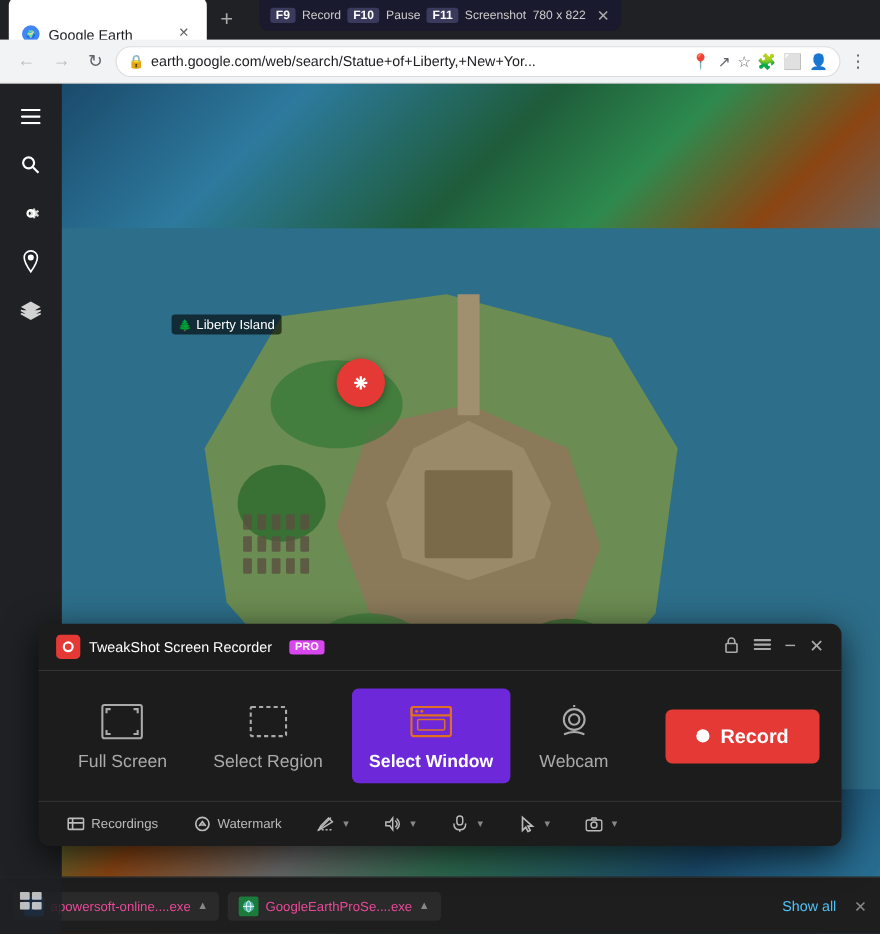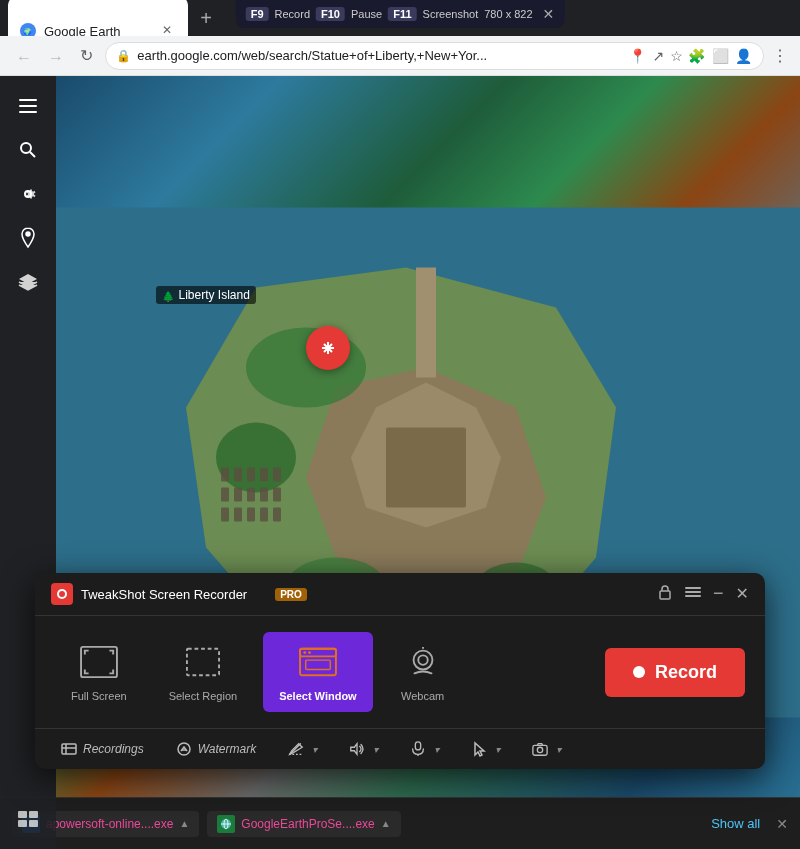--- a/index.html
+++ b/index.html
@@ -181,27 +181,27 @@
       border-radius: 4px;
       display: flex; align-items: center; justify-content: center;
       font-size: 10px; color: #fff; font-weight: bold;
     }
     .recorder-title {
       color: #fff;
       font-size: 13px;
       font-weight: 500;
     }
     .pro-badge {
-      background: #a16207;
+      background: #d946ef;
       color: #fff;
       font-size: 10px;
       font-weight: bold;
       padding: 1px 5px;
       border-radius: 3px;
-      margin-left: 20px;
+      margin-left: 8px;
     }
     .recorder-header-actions {
       margin-left: auto;
       display: flex;
       gap: 12px;
       color: #aaa;
       font-size: 16px;
     }
     .recorder-header-actions span { cursor: pointer; }
 
@@ -236,21 +236,21 @@
       width: 48px; height: 40px;
       display: flex; align-items: center; justify-content: center;
       font-size: 24px;
     }
 
     .capture-icon svg {
       width: 40px; height: 34px;
     }
 
     .capture-label {
-      font-size: 11px;
+      font-size: 16px;
       color: #aaa;
       text-align: right;
       white-space: nowrap;
     }
     .capture-btn.active .capture-label {
       color: #fff;
       font-weight: bold;
     }
 
     .record-btn {
@@ -283,21 +283,20 @@
     }
     .footer-btn {
       display: flex;
       align-items: center;
       gap: 6px;
       color: #bbb;
       font-size: 12px;
       cursor: pointer;
       padding: 4px 6px;
       border-radius: 4px;
-      font-style: italic;
     }
     .footer-btn svg { width: 16px; height: 16px; }
     .footer-btn-dropdown {
       color: #888;
       font-size: 10px;
       margin-left: 2px;
     }
 
     
     .taskbar {

